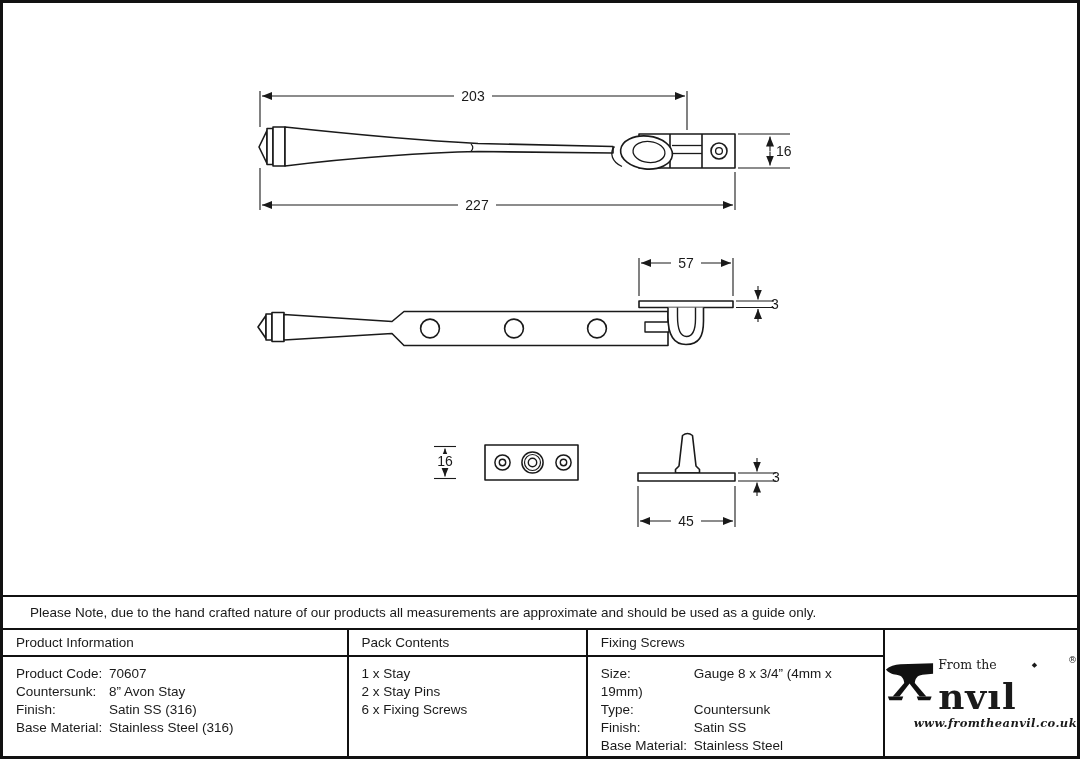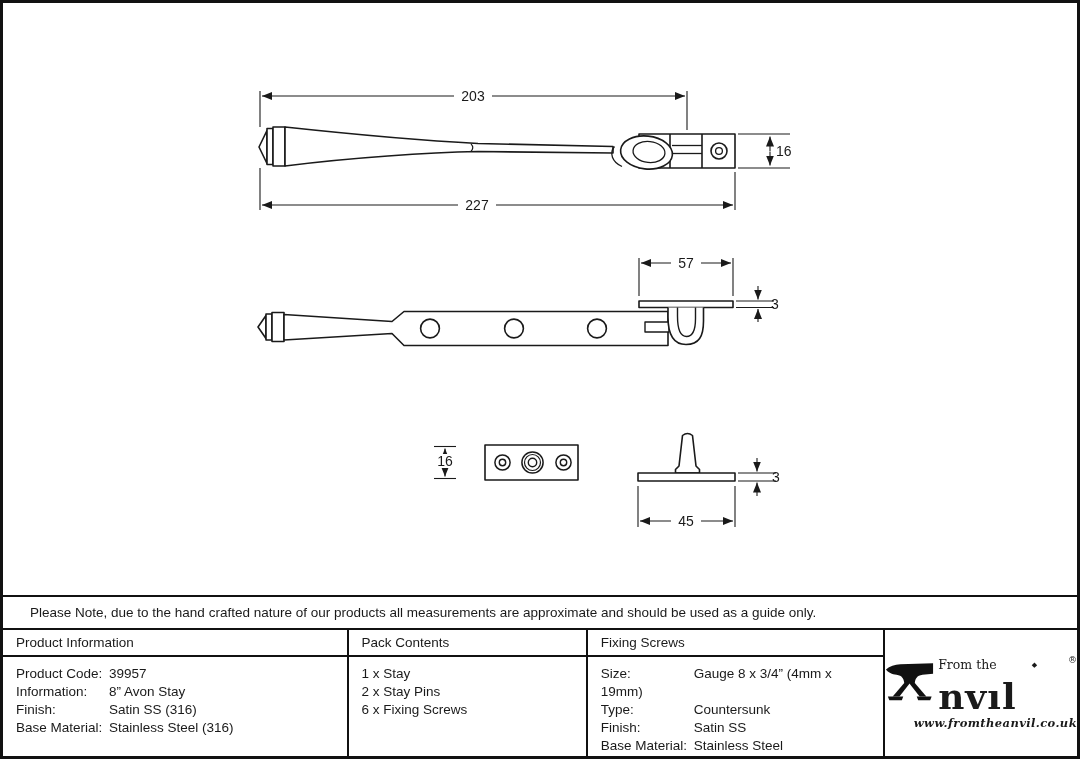--- a/index.html
+++ b/index.html
@@ -173,24 +173,24 @@
   <div id="note-row">
     <span>Please Note, due to the hand crafted nature of our products all measurements are approximate and should be used as a guide only.</span>
   </div>
 
   <div id="spec-table">
 
     <div class="spec-col col-product">
       <div class="spec-col-header">Product Information</div>
       <div class="spec-col-body">
         <div>
-          <span class="spec-label">Product Code:</span><span class="spec-value">39957</span>
-        </div>
-        <div>
-          <span class="spec-label">Information:</span><span class="spec-value">8” Avon Stay</span>
+          <span class="spec-label">Product Code:</span><span class="spec-value">70607</span>
+        </div>
+        <div>
+          <span class="spec-label">Countersunk:</span><span class="spec-value">8” Avon Stay</span>
         </div>
         <div>
           <span class="spec-label">Finish:</span><span class="spec-value">Satin SS (316)</span>
         </div>
         <div>
           <span class="spec-label">Base Material:</span><span class="spec-value">Stainless Steel (316)</span>
         </div>
       </div>
     </div>
 

